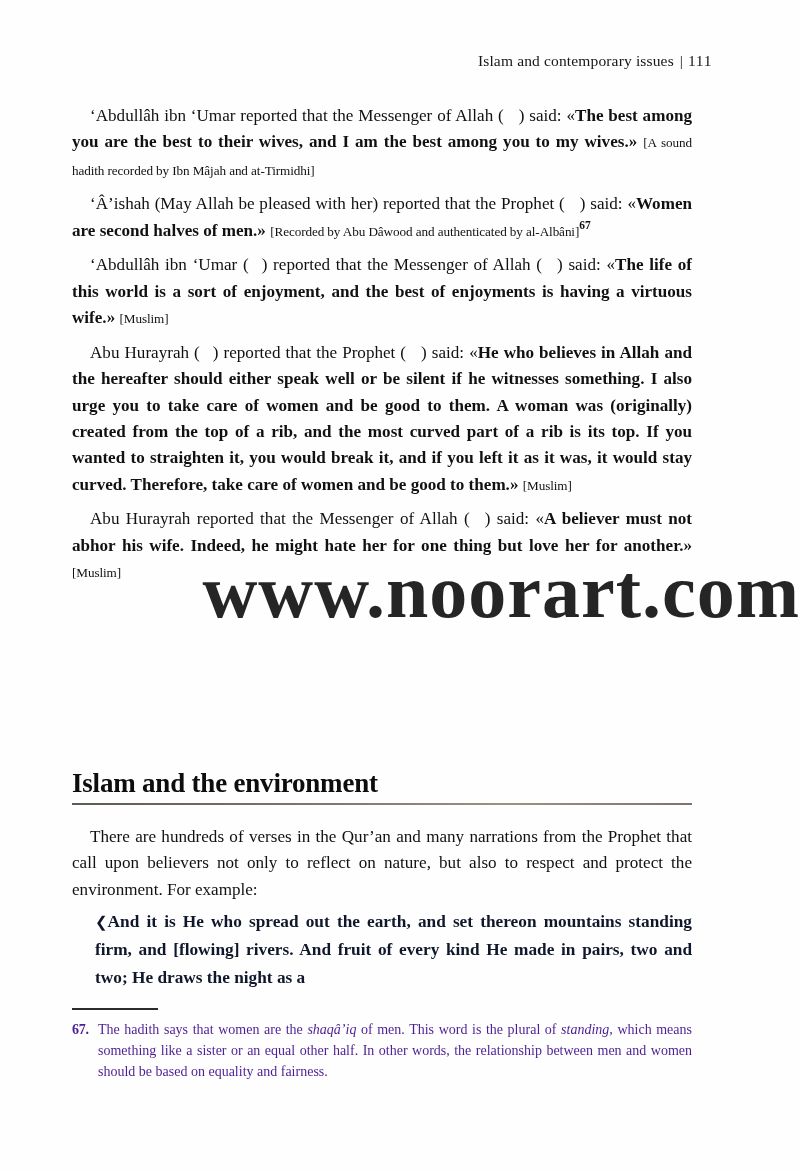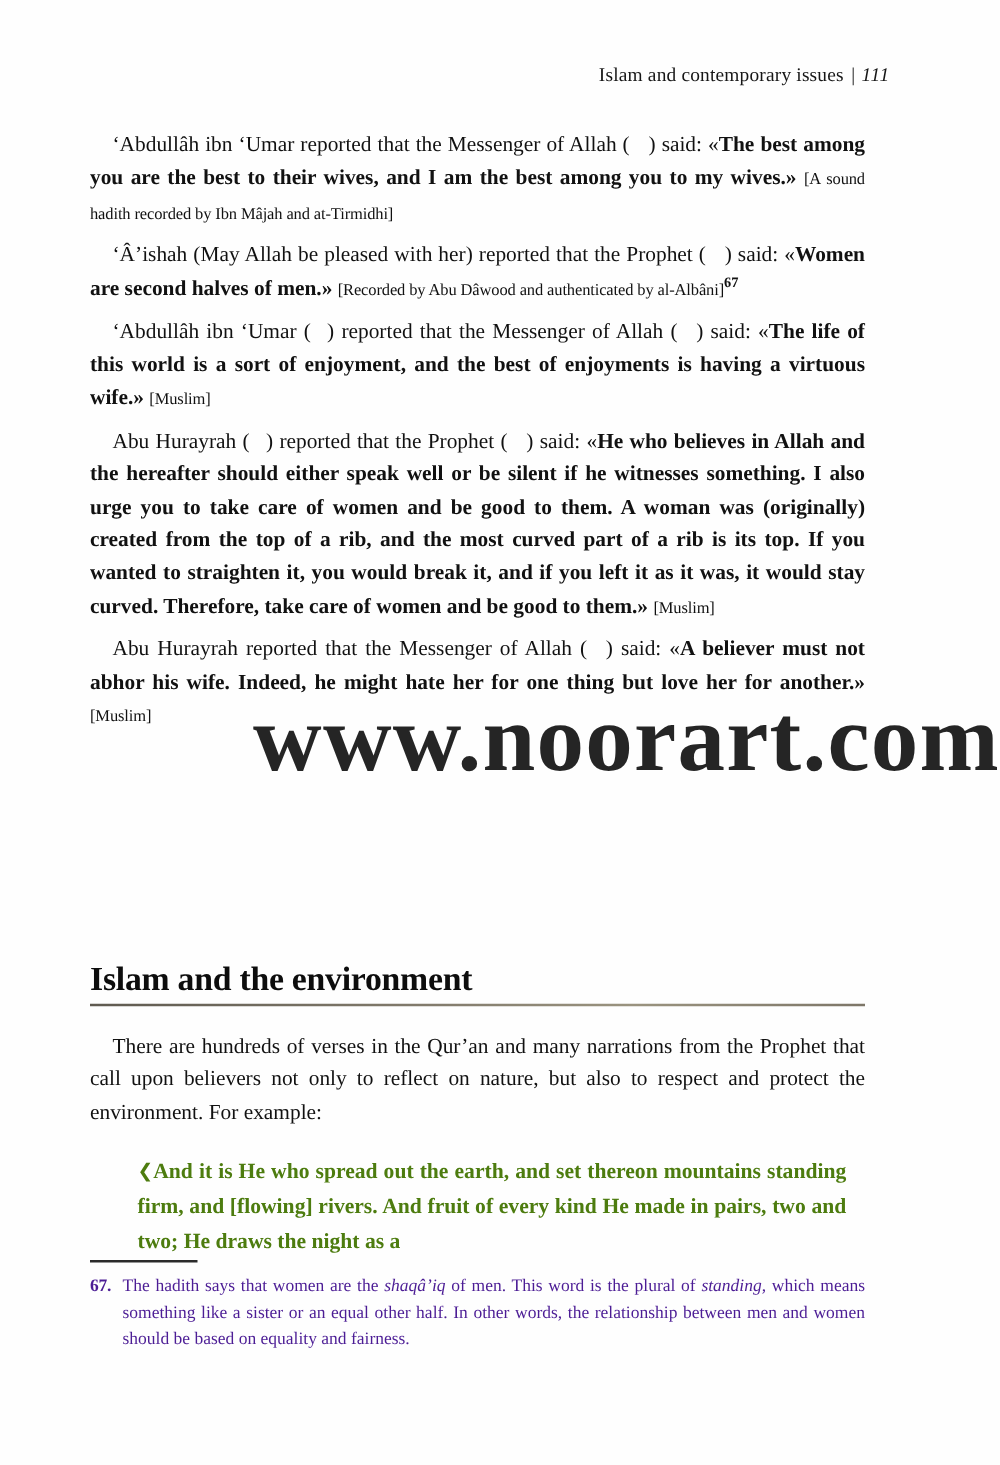--- a/index.html
+++ b/index.html
@@ -52,21 +52,20 @@
     color: #161616;
     letter-spacing: 0.15px;
   }
   .running-header .sep {
     display: inline-block;
     margin: 0 5px 0 6px;
     color: #161616;
   }
   .running-header .folio {
     letter-spacing: 0.6px;
-    font-style: italic;
   }
 
   
   .body-block {
     position: absolute;
     top: 96px;
     left: 72px;
     width: 620px;
   }
 
@@ -149,27 +148,27 @@
   }
 
   
   .quote-block {
     position: absolute;
     left: 95px;
     top: 908px;
     width: 597px;
   }
   .quote-block p {
-    margin: 15px;
+    margin: 0;
     font-size: 17.3px;
     line-height: 27.5px;
     font-weight: bold;
     text-align: justify;
     text-justify: inter-word;
-    color: #4d7c0f;
+    color: #0f172a;
   }
   .ornate-open {
     font-family: "DejaVu Sans", sans-serif;
     font-size: 15px;
     vertical-align: 0.02em;
   }
 
   
   .footnote-area {
     position: absolute;

